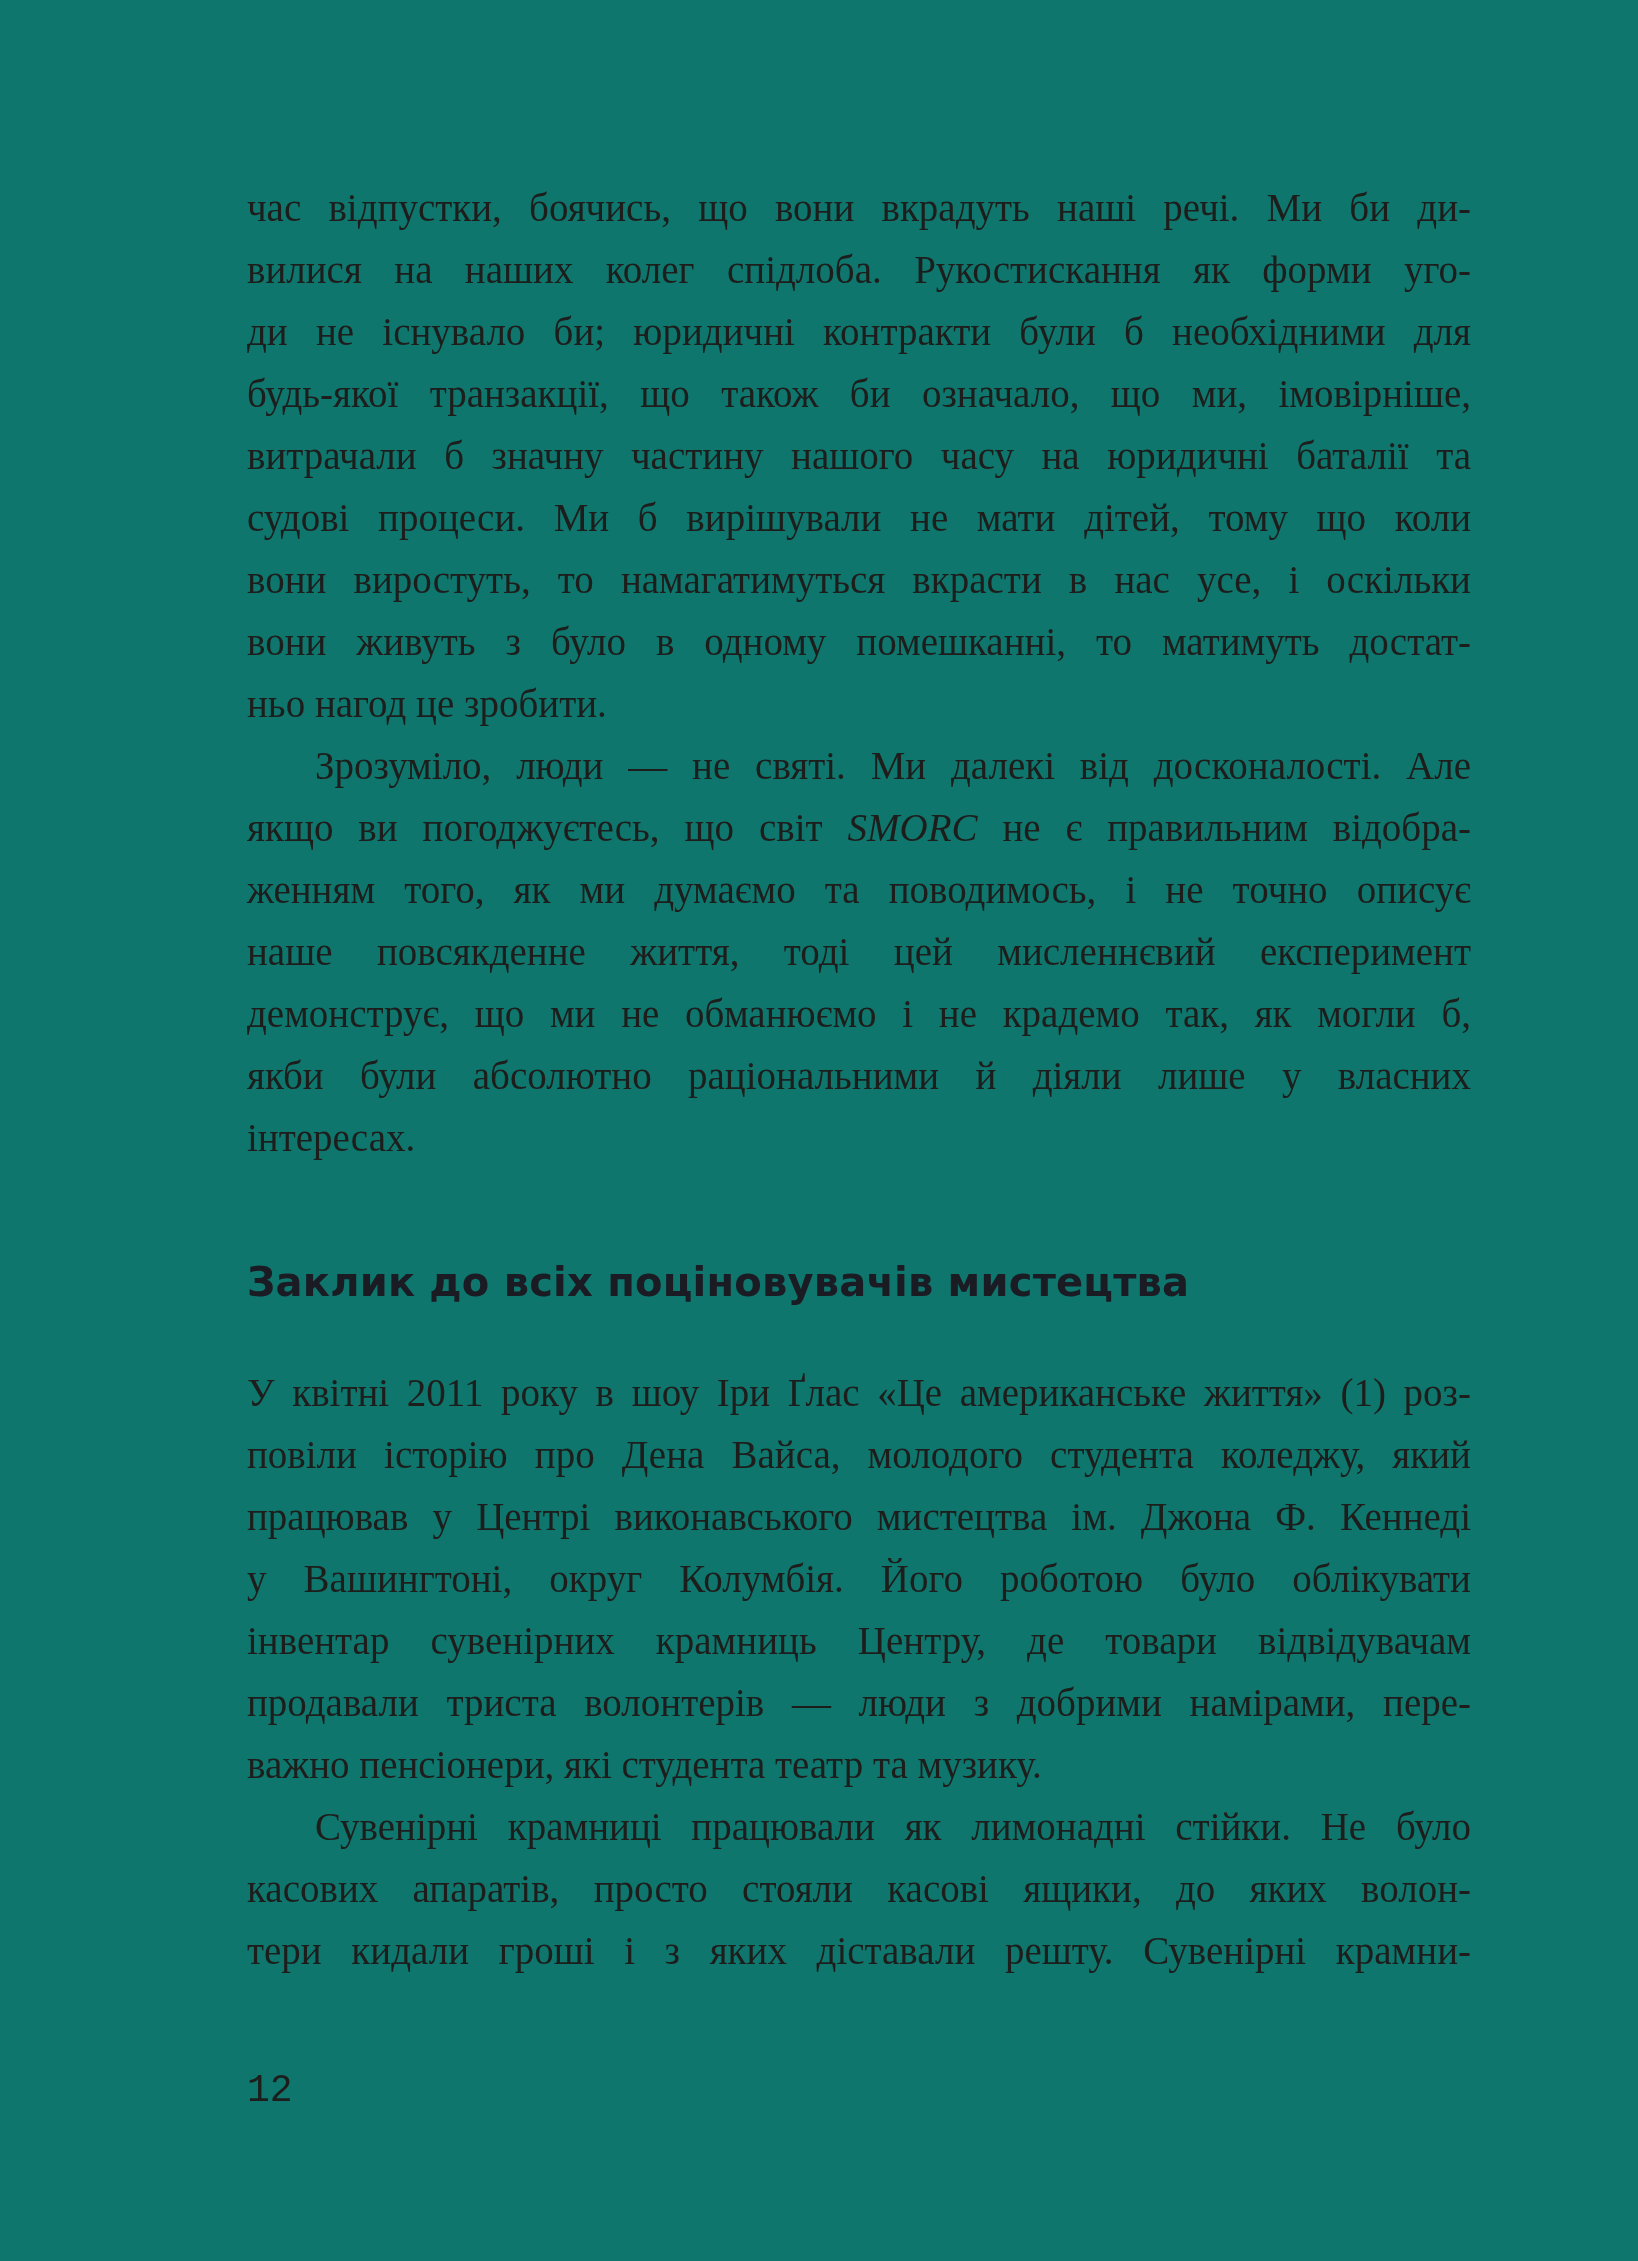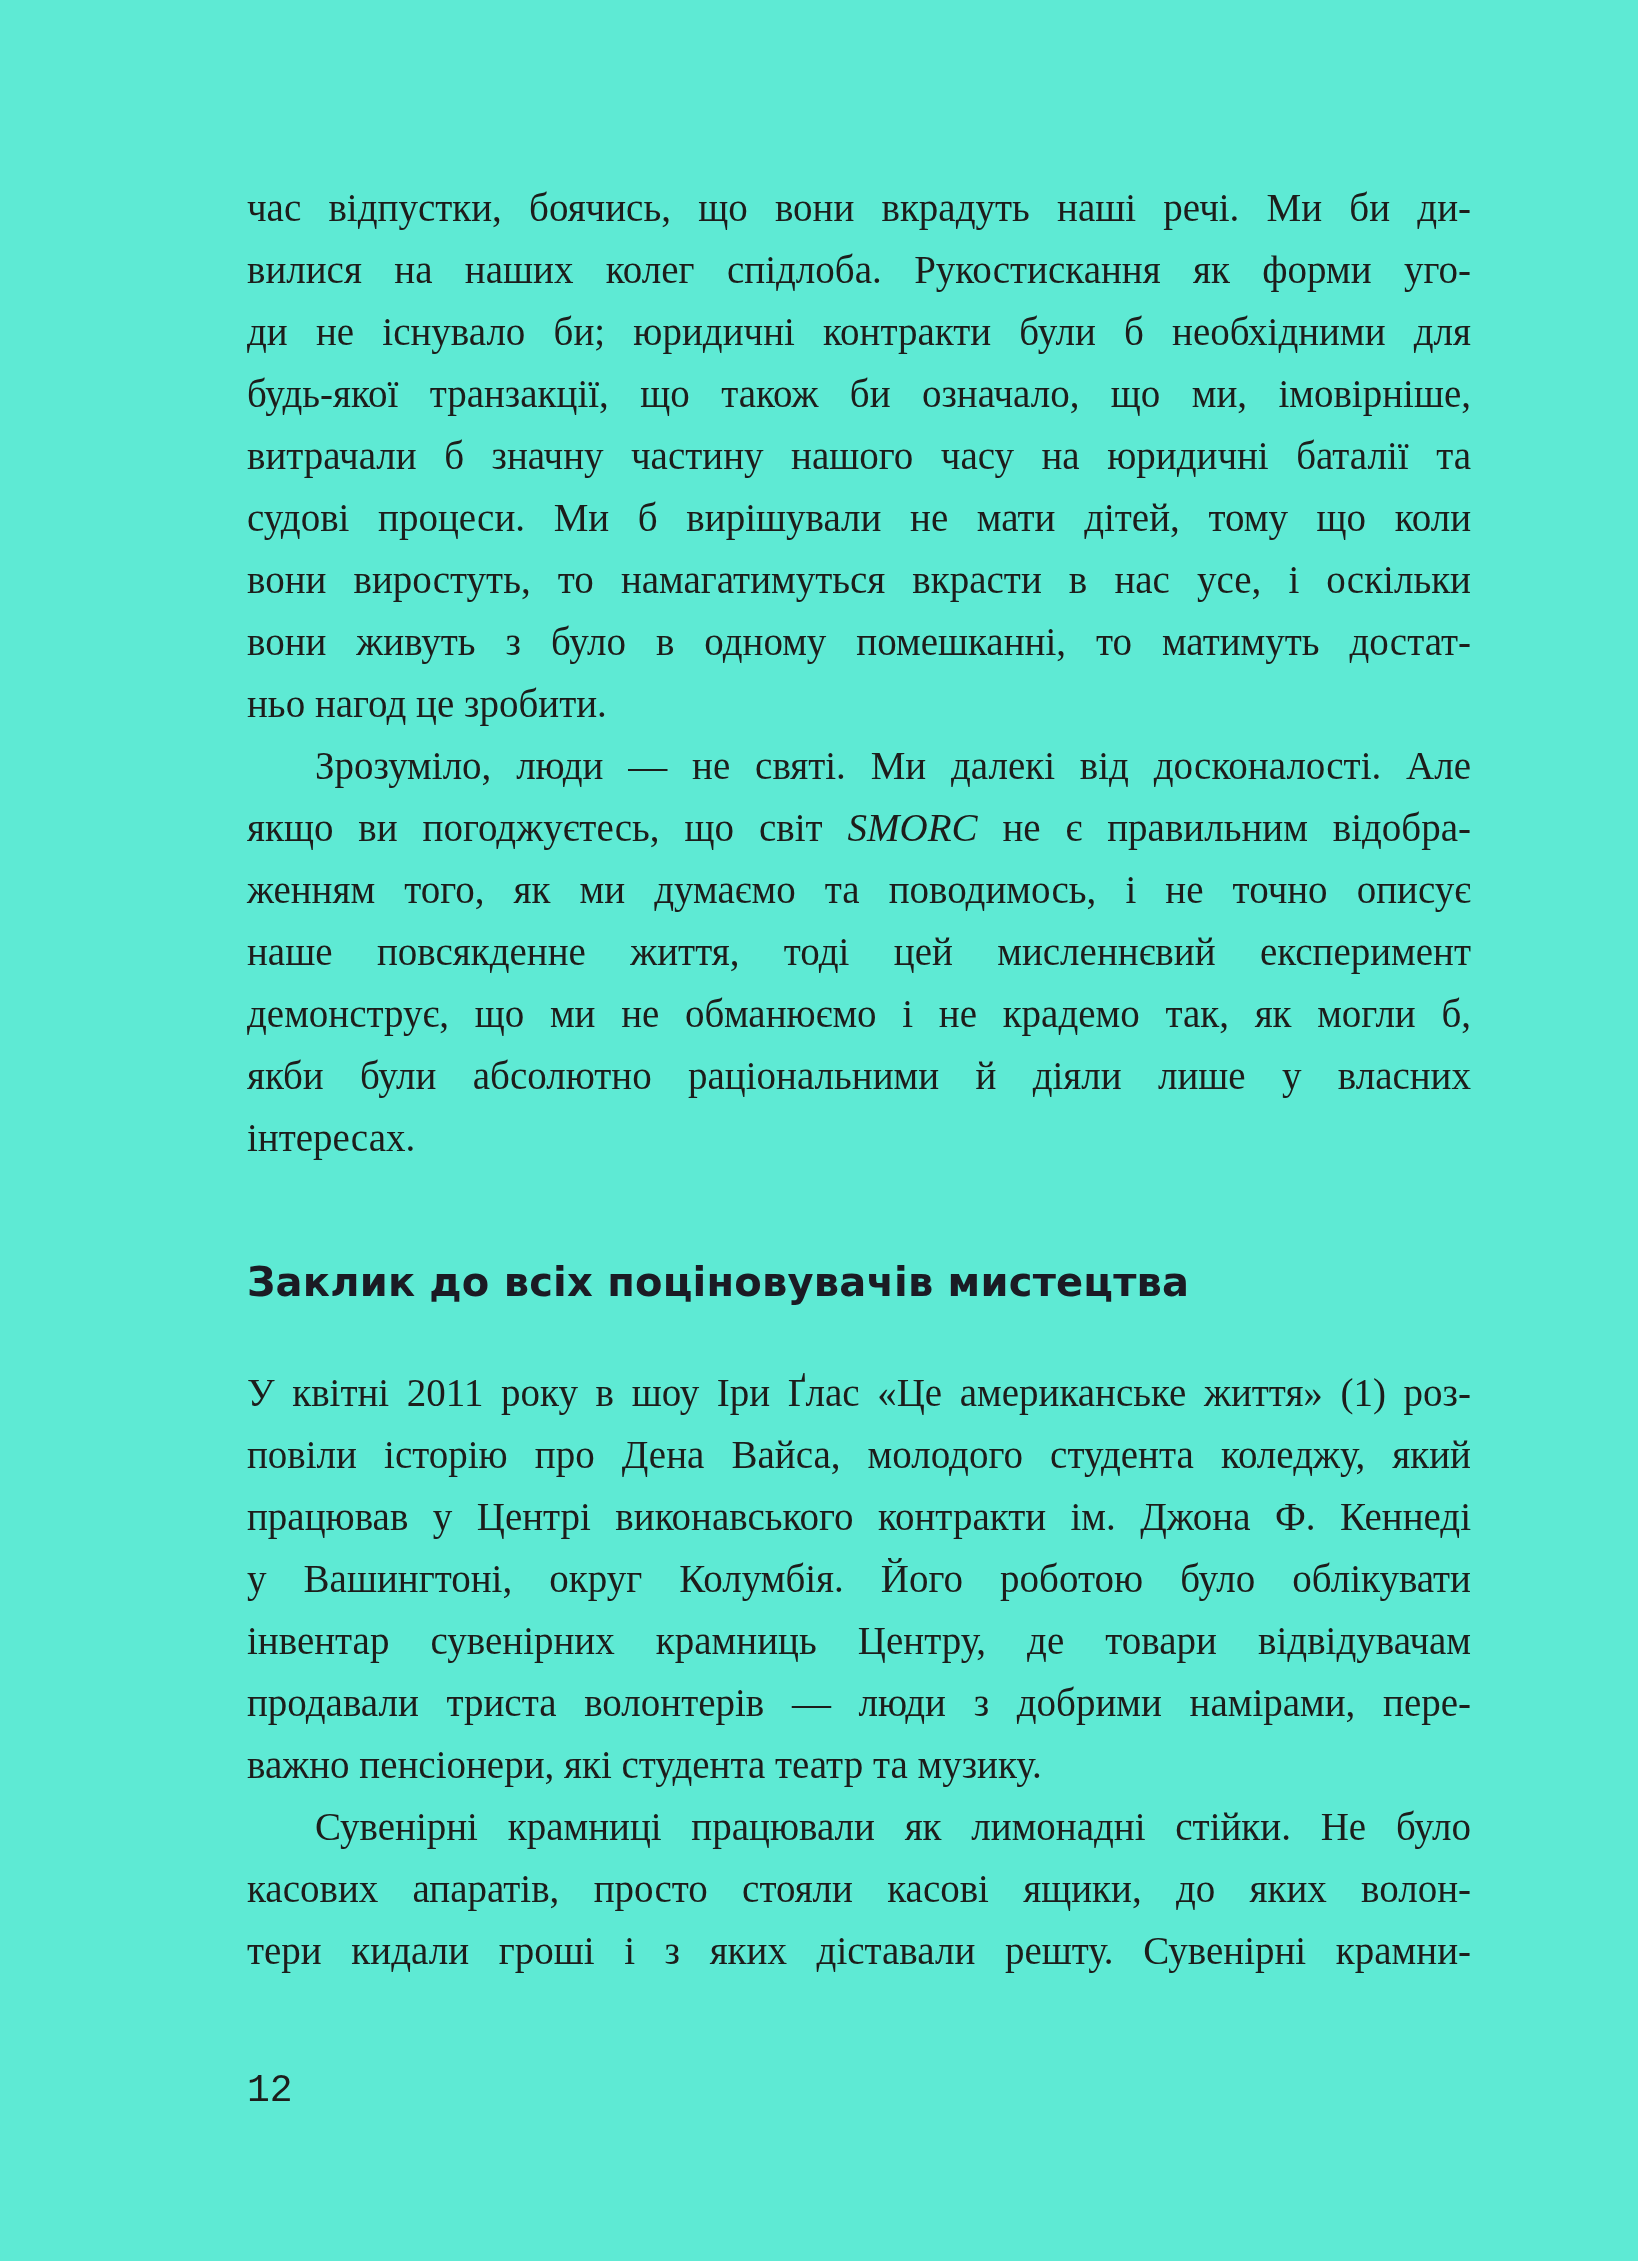--- a/index.html
+++ b/index.html
@@ -10,21 +10,21 @@
   body {
     width: 1638px;
     height: 2261px;
     position: relative;
     font-family: "Liberation Serif", "DejaVu Serif", serif;
     color: #1d1d1b;
   }
   .page {
     position: absolute;
     inset: 0;
-    background: #5eead4;
+    background: #0f766e;
   }
   .content {
     position: absolute;
     left: 247px;
     top: 177px;
     width: 1224px;
   }
   .paragraph {
     margin: 0;
   }
@@ -88,21 +88,21 @@
         <div class="line">женням того, як ми думаємо та поводимось, і не точно описує</div>
         <div class="line">наше повсякденне життя, тоді цей мисленнєвий експеримент</div>
         <div class="line">демонструє, що ми не обманюємо і не крадемо так, як могли б,</div>
         <div class="line">якби були абсолютно раціональними й діяли лише у власних</div>
         <div class="line last">інтересах.</div>
       </div>
       <h2 class="section-heading">Заклик до всіх поціновувачів мистецтва</h2>
       <div class="paragraph">
         <div class="line">У квітні 2011 року в шоу Іри Ґлас «Це американське життя» (1) роз-</div>
         <div class="line">повіли історію про Дена Вайса, молодого студента коледжу, який</div>
-        <div class="line">працював у Центрі виконавського контракти ім. Джона Ф. Кеннеді</div>
+        <div class="line">працював у Центрі виконавського мистецтва ім. Джона Ф. Кеннеді</div>
         <div class="line">у Вашингтоні, округ Колумбія. Його роботою було облікувати</div>
         <div class="line">інвентар сувенірних крамниць Центру, де товари відвідувачам</div>
         <div class="line">продавали триста волонтерів — люди з добрими намірами, пере-</div>
         <div class="line last">важно пенсіонери, які студента театр та музику.</div>
       </div>
       <div class="paragraph">
         <div class="line indent">Сувенірні крамниці працювали як лимонадні стійки. Не було</div>
         <div class="line">касових апаратів, просто стояли касові ящики, до яких волон-</div>
         <div class="line">тери кидали гроші і з яких діставали решту. Сувенірні крамни-</div>
       </div>

